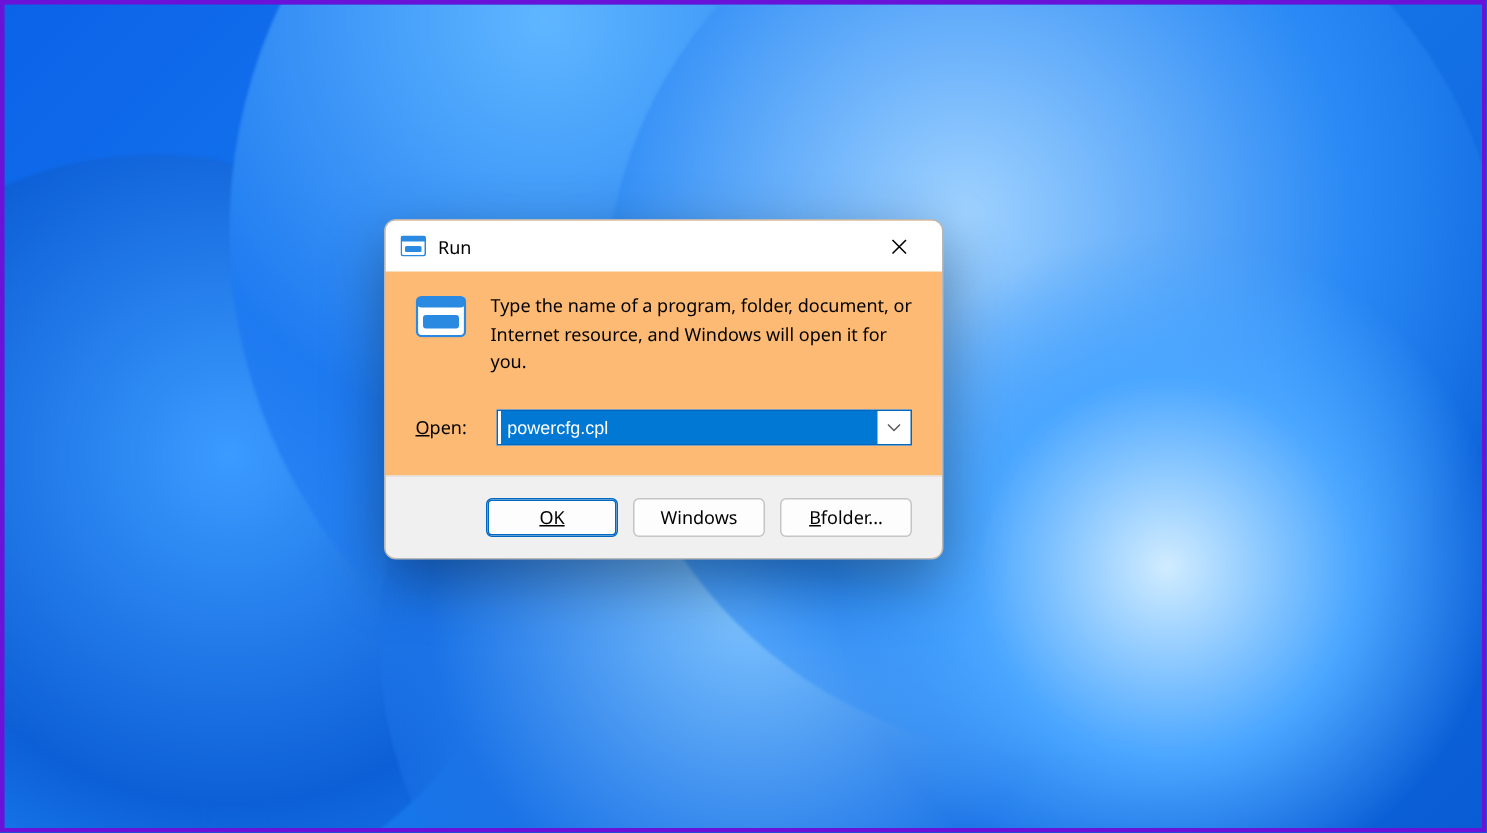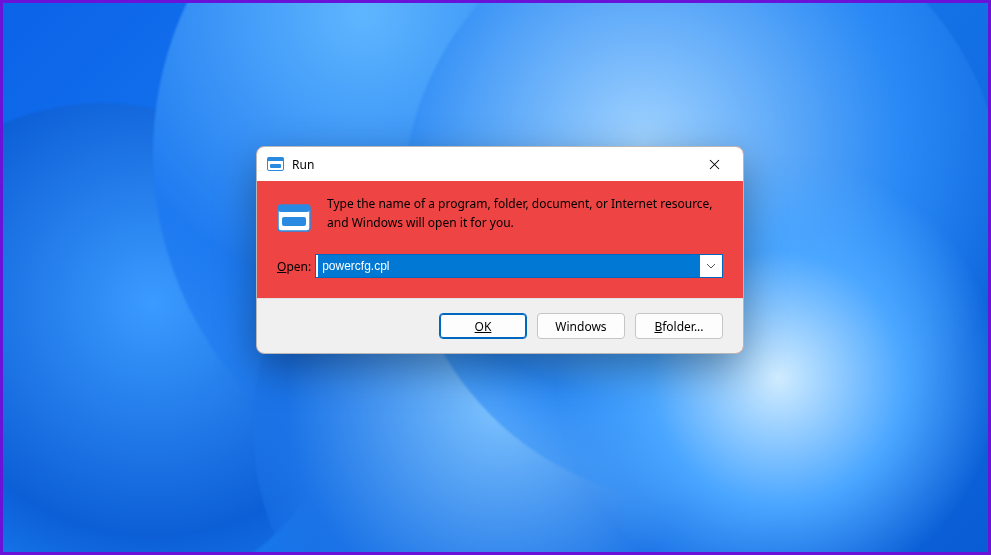--- a/index.html
+++ b/index.html
@@ -26,22 +26,22 @@
     .p4 { width: 450px; height: 450px; left: 550px; top: 150px;
           background: radial-gradient(circle at 50% 50%, #d0ecff 0%, #4aa6ff 40%, transparent 70%); }
     .p5 { width: 550px; height: 550px; left: 250px; top: 150px;
           background: radial-gradient(circle at 45% 45%, #7fc4ff 0%, #1b73e6 50%, transparent 72%); }
 
     .frame-border { position:absolute; inset:0; border:3px solid #6b12d9; pointer-events:none; }
 
     .run-dialog {
       position: absolute;
       left: 256px; top: 146px;
-      width: 488px;
-      background: #ef4444;
+      width: 373px;
+      background: #fdba74;
       border: 1px solid #b8b8b8;
       border-radius: 8px;
       box-shadow: 0 14px 40px rgba(0,0,0,.35);
       overflow: hidden;
     }
     .titlebar {
       display: flex; align-items: center;
       height: 34px; padding: 0 6px 0 10px;
       background: #ffffff;
     }
@@ -51,25 +51,25 @@
     }
     .title-text { font-size: 12px; color: #000; }
     .title-spacer { flex: 1; }
     .close-btn {
       width: 46px; height: 30px;
       display:flex; align-items:center; justify-content:center;
       border-radius: 4px; cursor: default;
     }
 
     .body-area { padding: 14px 20px 20px 20px; }
-    .instr-row { display:flex; gap:16px; align-items:flex-end; margin-bottom: 22px; }
+    .instr-row { display:flex; gap:16px; align-items:flex-start; margin-bottom: 22px; }
     .run-big-icon { width:34px; height:28px; flex:0 0 34px; margin-top:2px; }
     .instr-text { font-size:12px; color:#000; line-height:1.55; }
 
-    .open-row { display:flex; align-items:center; gap:4px; }
+    .open-row { display:flex; align-items:center; gap:20px; }
     .open-label { font-size:12px; color:#000; }
     .open-label .ul { text-decoration: underline; }
     .combo {
       flex:1; position:relative;
       height:24px;
       border:1px solid #0067c0;
       background:#fff;
       display:flex; align-items:center;
     }
     .combo-input {

